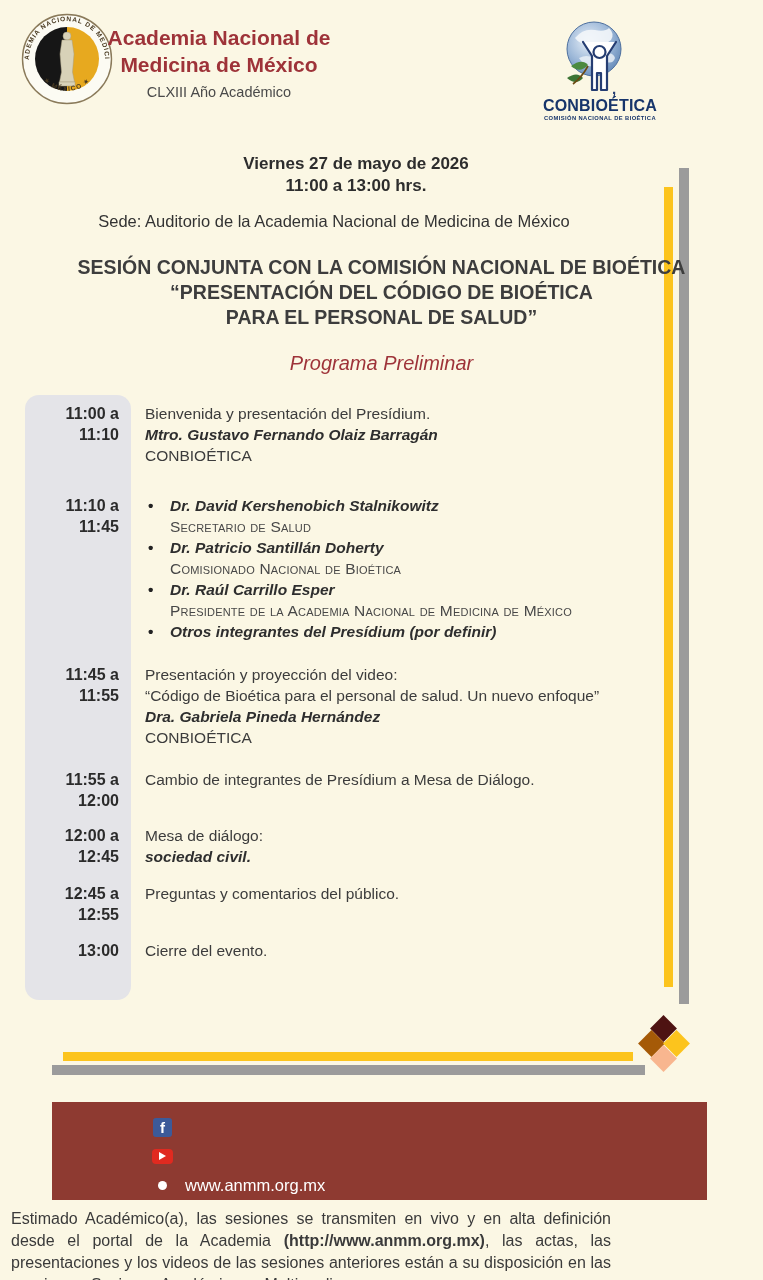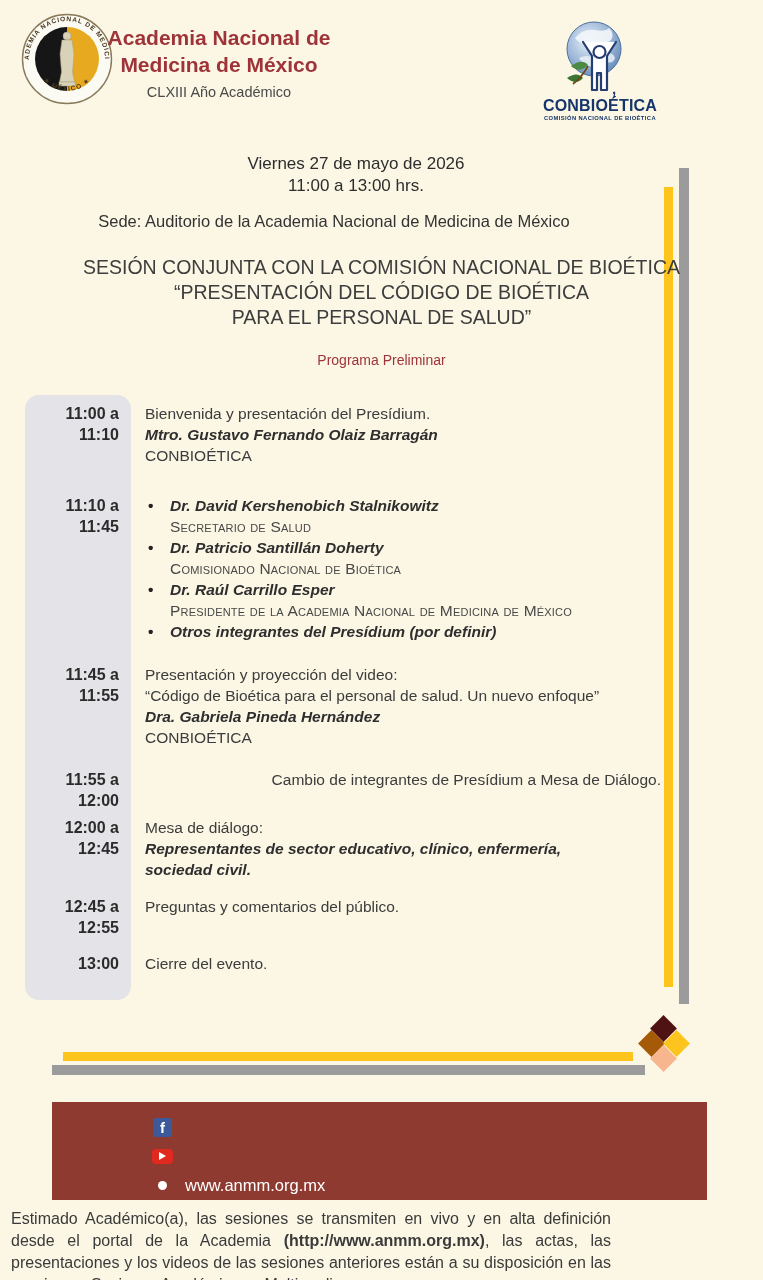--- a/index.html
+++ b/index.html
@@ -5,37 +5,37 @@
   html,body{margin:0;padding:0;}
   body{font-family:"Liberation Sans", sans-serif;}
   #page{position:relative;width:763px;height:1280px;background:#fbf7e4;overflow:hidden;}
   .abs{position:absolute;}
 
   
   .anm-title{left:104px;top:24px;width:230px;text-align:center;color:#9e3339;font-weight:bold;font-size:21px;line-height:27px;}
   .anm-subtitle{left:104px;top:84px;width:230px;text-align:center;color:#4a4a4a;font-size:14.5px;}
 
   
-  .date-block{left:0;top:153px;width:712px;text-align:center;font-weight:normal;font-size:17px;line-height:22px;color:#2d2d2d;}
+  .date-block{left:0;top:153px;width:712px;text-align:center;font-weight:bold;font-size:17px;line-height:22px;color:#2d2d2d;}
   .venue{left:0;top:212px;width:668px;text-align:center;font-size:16.5px;color:#333;}
-  .session-title{left:0;top:255px;width:763px;text-align:center;font-weight:normal;font-size:19.5px;line-height:25px;color:#3d3d3d;}
-  .program-label{left:0;top:352px;width:763px;text-align:center;font-size:14px;color:#9e3339;}
+  .session-title{left:0;top:255px;width:763px;text-align:center;font-weight:bold;font-size:19.5px;line-height:25px;color:#3d3d3d;}
+  .program-label{left:0;top:352px;width:763px;text-align:center;font-size:20px;color:#9e3339;font-style:italic;}
 
   
   .time-col-bg{left:25px;top:395px;width:106px;height:605px;background:#e4e4e8;border-radius:14px;}
   .schedule{left:25px;top:395px;width:636px;padding-top:8px;}
   .srow{display:flex;align-items:flex-start;}
   .stime{width:106px;min-width:106px;box-sizing:border-box;text-align:right;padding-right:12px;font-weight:bold;font-size:16px;line-height:21px;color:#2b2b2b;}
   .scontent{margin-left:14px;max-width:512px;font-size:15.5px;line-height:21px;color:#3c3c3c;}
   .name{font-weight:bold;font-style:italic;color:#2e2e2e;}
   .spk{display:flex;}
   .bullet{display:inline-block;width:22px;padding-left:3px;font-weight:bold;color:#222;}
   .role{padding-left:25px;font-variant:small-caps;letter-spacing:0.2px;color:#474747;}
   .mb29{margin-bottom:29px;} .mb22{margin-bottom:22px;} .mb21{margin-bottom:21px;}
-  .mb14{margin-bottom:6px;justify-content:space-between;} .mb16{margin-bottom:16px;} .mb15{margin-bottom:15px;}
+  .mb14{margin-bottom:14px;} .mb16{margin-bottom:16px;} .mb15{margin-bottom:15px;}
 
   
   .vbar-yellow{left:664px;top:187px;width:9px;height:800px;background:#fcc41d;}
   .vbar-gray{left:679px;top:168px;width:10px;height:836px;background:#9b9b9b;}
   .hbar-yellow{left:63px;top:1052px;width:570px;height:9px;background:#fcc41d;}
   .hbar-gray{left:52px;top:1065px;width:593px;height:10px;background:#9b9b9b;}
   .diamond{width:19px;height:19px;transform:rotate(45deg);}
   .d-top{left:654px;top:1019px;background:#4e1312;}
   .d-left{left:642px;top:1034px;background:#a55a07;}
   .d-right{left:667px;top:1034px;background:#fcc41d;}
@@ -179,21 +179,20 @@
       <div class="stime">11:55 a 12:00</div>
       <div class="scontent">
         <div>Cambio de integrantes de Presídium a Mesa de Diálogo.</div>
       </div>
     </div>
 
     <div class="srow mb16">
       <div class="stime">12:00 a 12:45</div>
       <div class="scontent">
         <div>Mesa de diálogo:</div>
-        <div class="name">Representantes de sector educativo, clínico, enfermería,</div>
         <div class="name">sociedad civil.</div>
       </div>
     </div>
 
     <div class="srow mb15">
       <div class="stime">12:45 a 12:55</div>
       <div class="scontent">
         <div>Preguntas y comentarios del público.</div>
       </div>
     </div>

